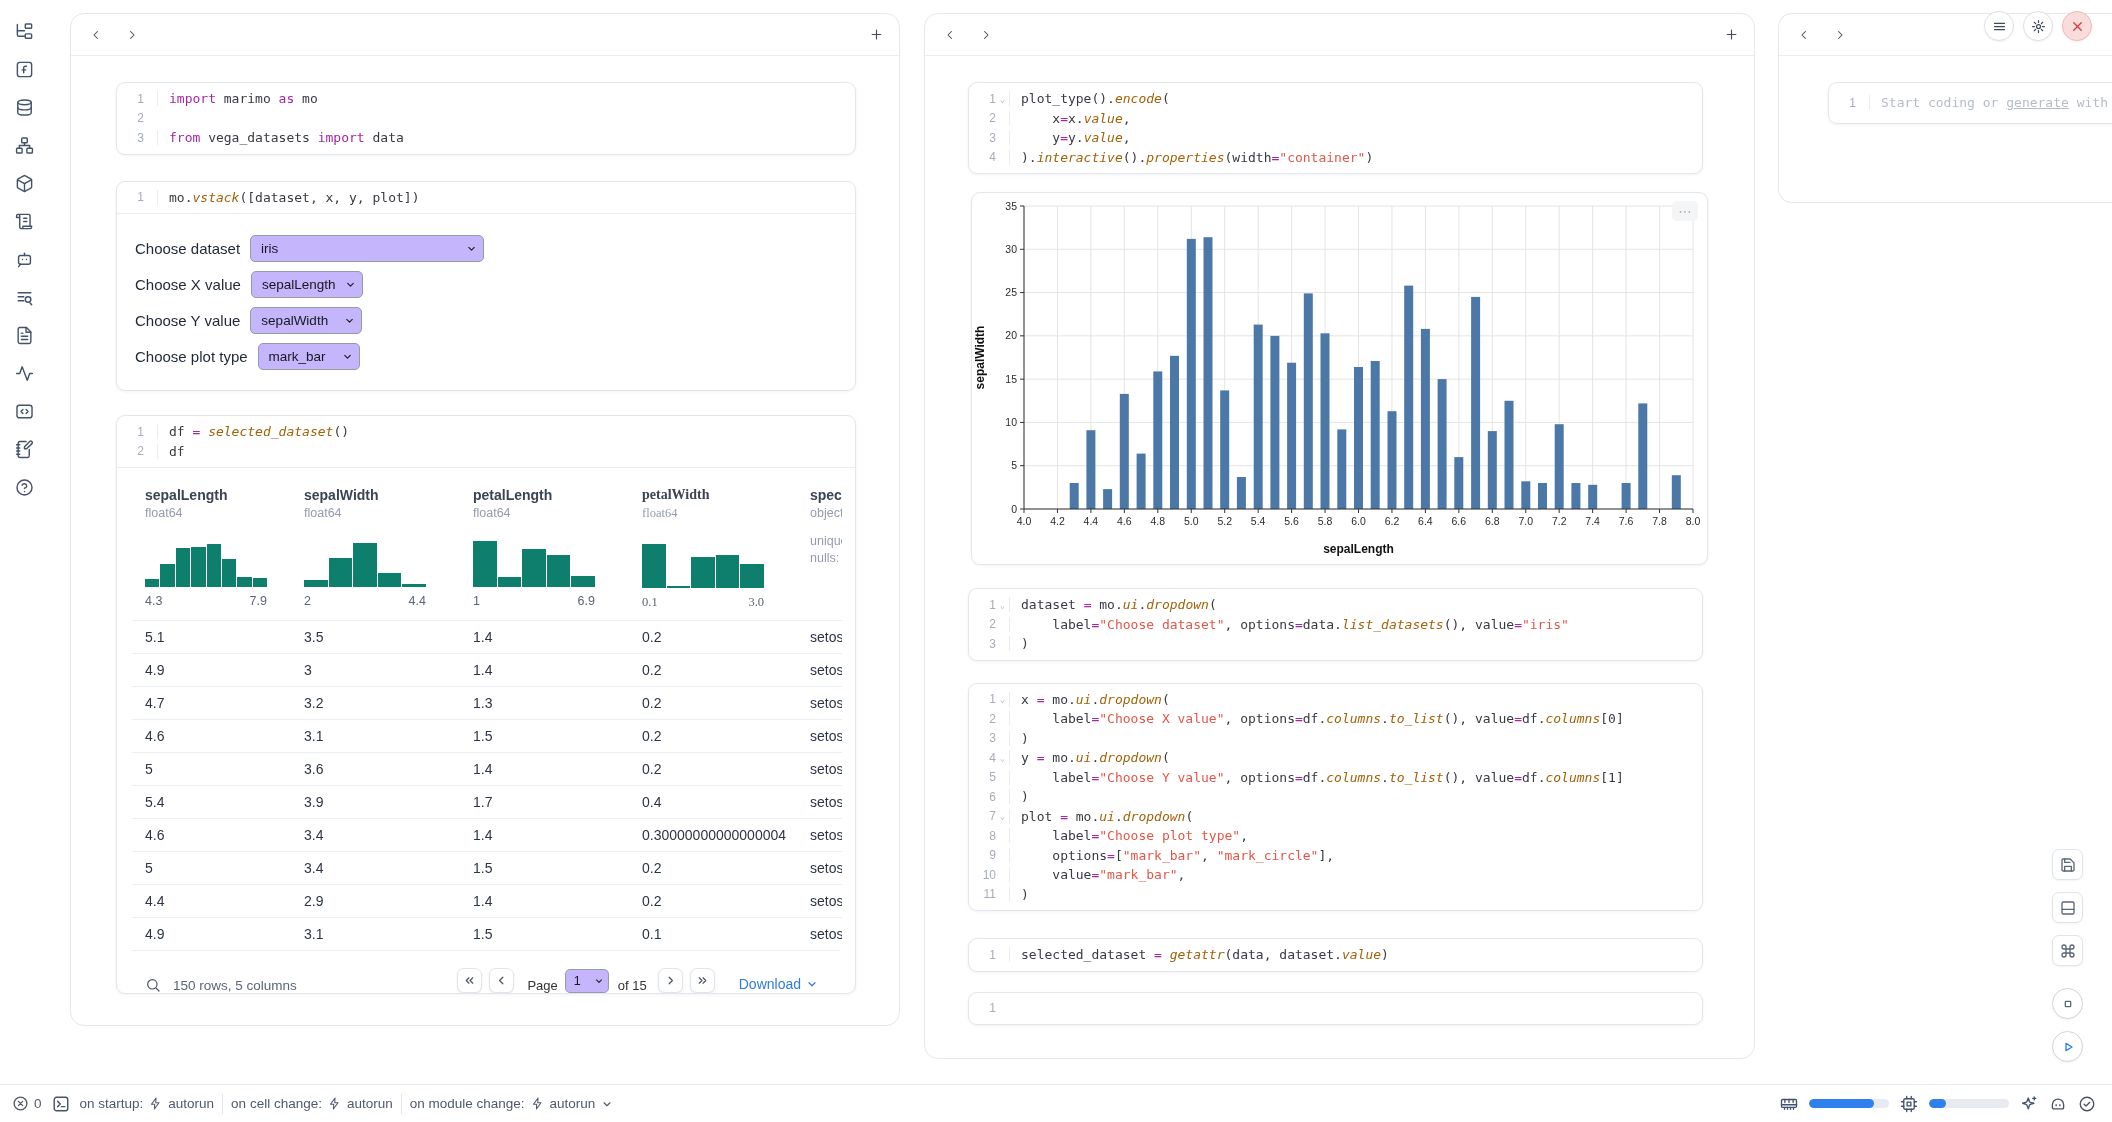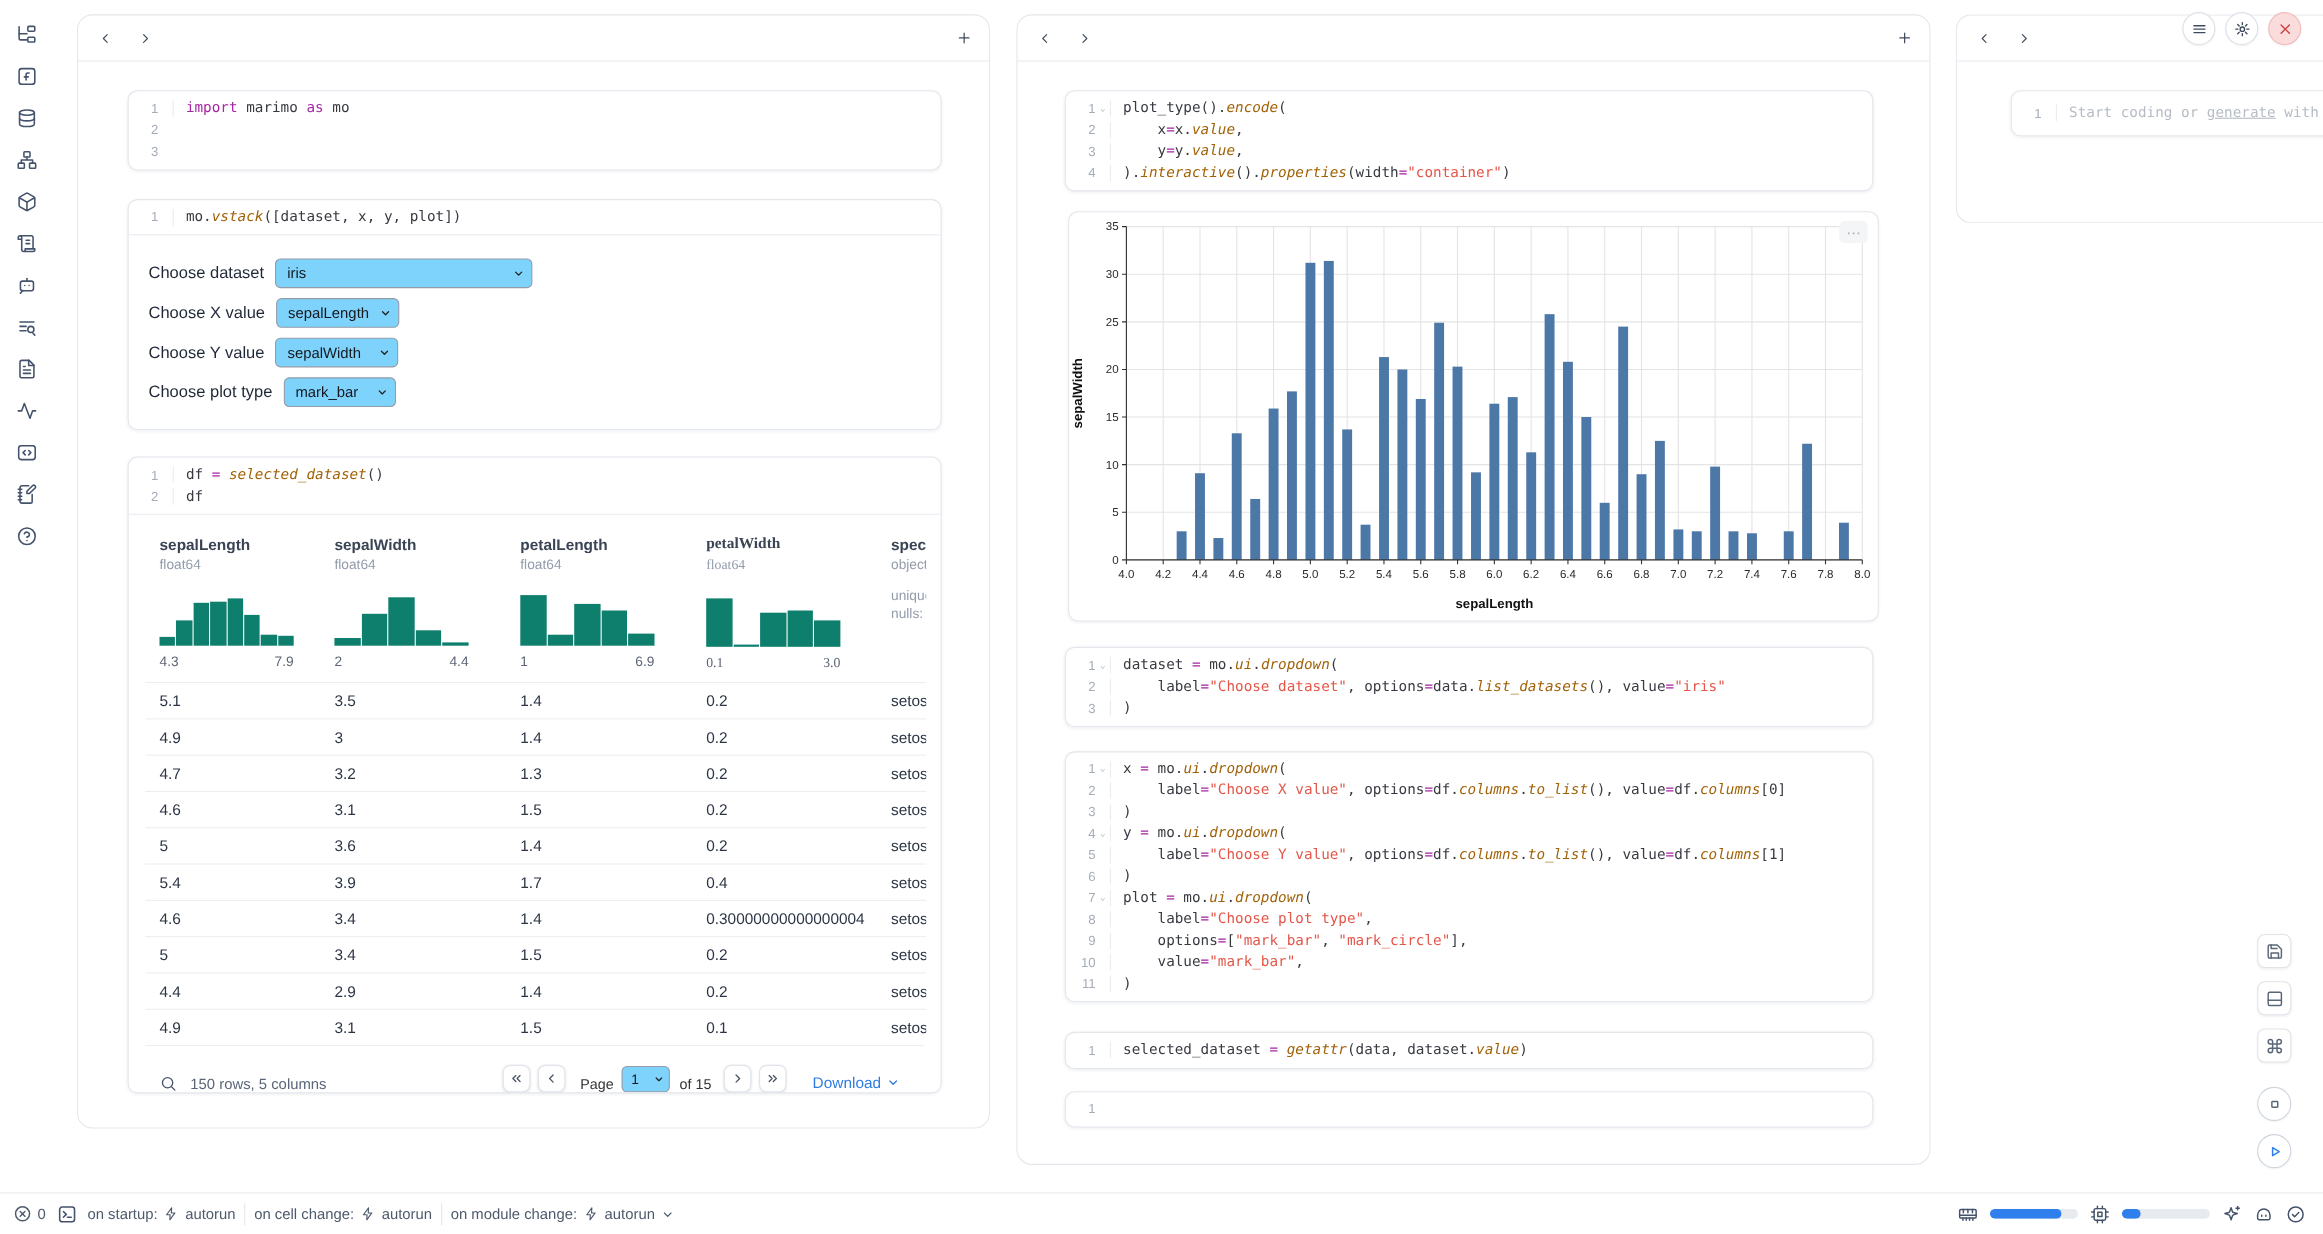--- a/index.html
+++ b/index.html
@@ -29,21 +29,21 @@
   .code-line { display:flex; height:19.5px; align-items:center; font-family:"DejaVu Sans Mono",monospace; font-size:13px; color:#383a42; }
   .gutter { width:27px; text-align:right; flex:none; color:#a5adba; font-size:12px; font-family:"Liberation Sans",sans-serif; }
   .fold { width:13px; flex:none; text-align:center; color:#b3bac4; font-size:9px; }
   .src { flex:1; border-left:1px solid #eaecf0; padding-left:11px; white-space:pre; }
   .tk-kw { color:#a626a4; } .tk-fn { color:#a16207;font-style:italic; } .tk-str { color:#e45649; }
 
   .cell-output { border-top:1px solid #e9ecf0; }
   .controls { padding:16px 0 16px 18px; }
   .ctl-row { display:flex; align-items:center; height:36px; gap:10px; font-size:15px; color:#1f2836; }
   .sel { position:relative; display:inline-block; }
-  .sel select { appearance:none; -webkit-appearance:none; border:1px solid #949ca8; border-radius:5px; height:27px; background:#7dd3fc; font-size:13.5px; color:#15181d; padding:0 24px 0 10px; font-family:"Liberation Sans",sans-serif; }
+  .sel select { appearance:none; -webkit-appearance:none; border:1px solid #949ca8; border-radius:5px; height:27px; background:#c4b5fd; font-size:13.5px; color:#15181d; padding:0 24px 0 10px; font-family:"Liberation Sans",sans-serif; }
   .sel .chev { position:absolute; right:7px; top:8px; pointer-events:none; color:#222; }
 
   
   .df { padding:0 15px; }
   .df-head { display:flex; width:710px; overflow:hidden; padding-top:19px; }
   .df-col { flex:none; padding-left:13px; }
   .df-name { font-weight:bold; font-size:14px; color:#3a4454; white-space:nowrap; overflow:hidden; }
   .df-dtype { font-size:12.5px; color:#939cab; margin-top:3px; white-space:nowrap; overflow:hidden; }
   .df-hist { display:flex; align-items:flex-end; gap:1px; height:52px; width:122px; margin-top:15px; }
   .df-hist div { flex:1; background:#0f7f6d; }
@@ -217,20 +217,21 @@
               <span class="fold"></span>
               <span class="src"><span class="tk-kw">import</span><span> marimo </span><span class="tk-kw">as</span><span> mo</span></span>
             </div>
             <div class="code-line">
               <span class="gutter">2</span>
               <span class="fold"></span>
             </div>
             <div class="code-line">
               <span class="gutter">3</span>
               <span class="fold"></span>
+              <span class="src"><span class="tk-kw">from</span><span> vega_datasets </span><span class="tk-kw">import</span><span> data</span></span>
             </div>
           </div>
         </div>
         <div class="cell" style="margin-top: 26px;">
           <div class="code-area">
             <div class="code-line">
               <span class="gutter">1</span>
               <span class="fold"></span>
               <span class="src"><span>mo.</span><span class="tk-fn">vstack</span><span>([dataset, x, y, plot])</span></span>
             </div>

